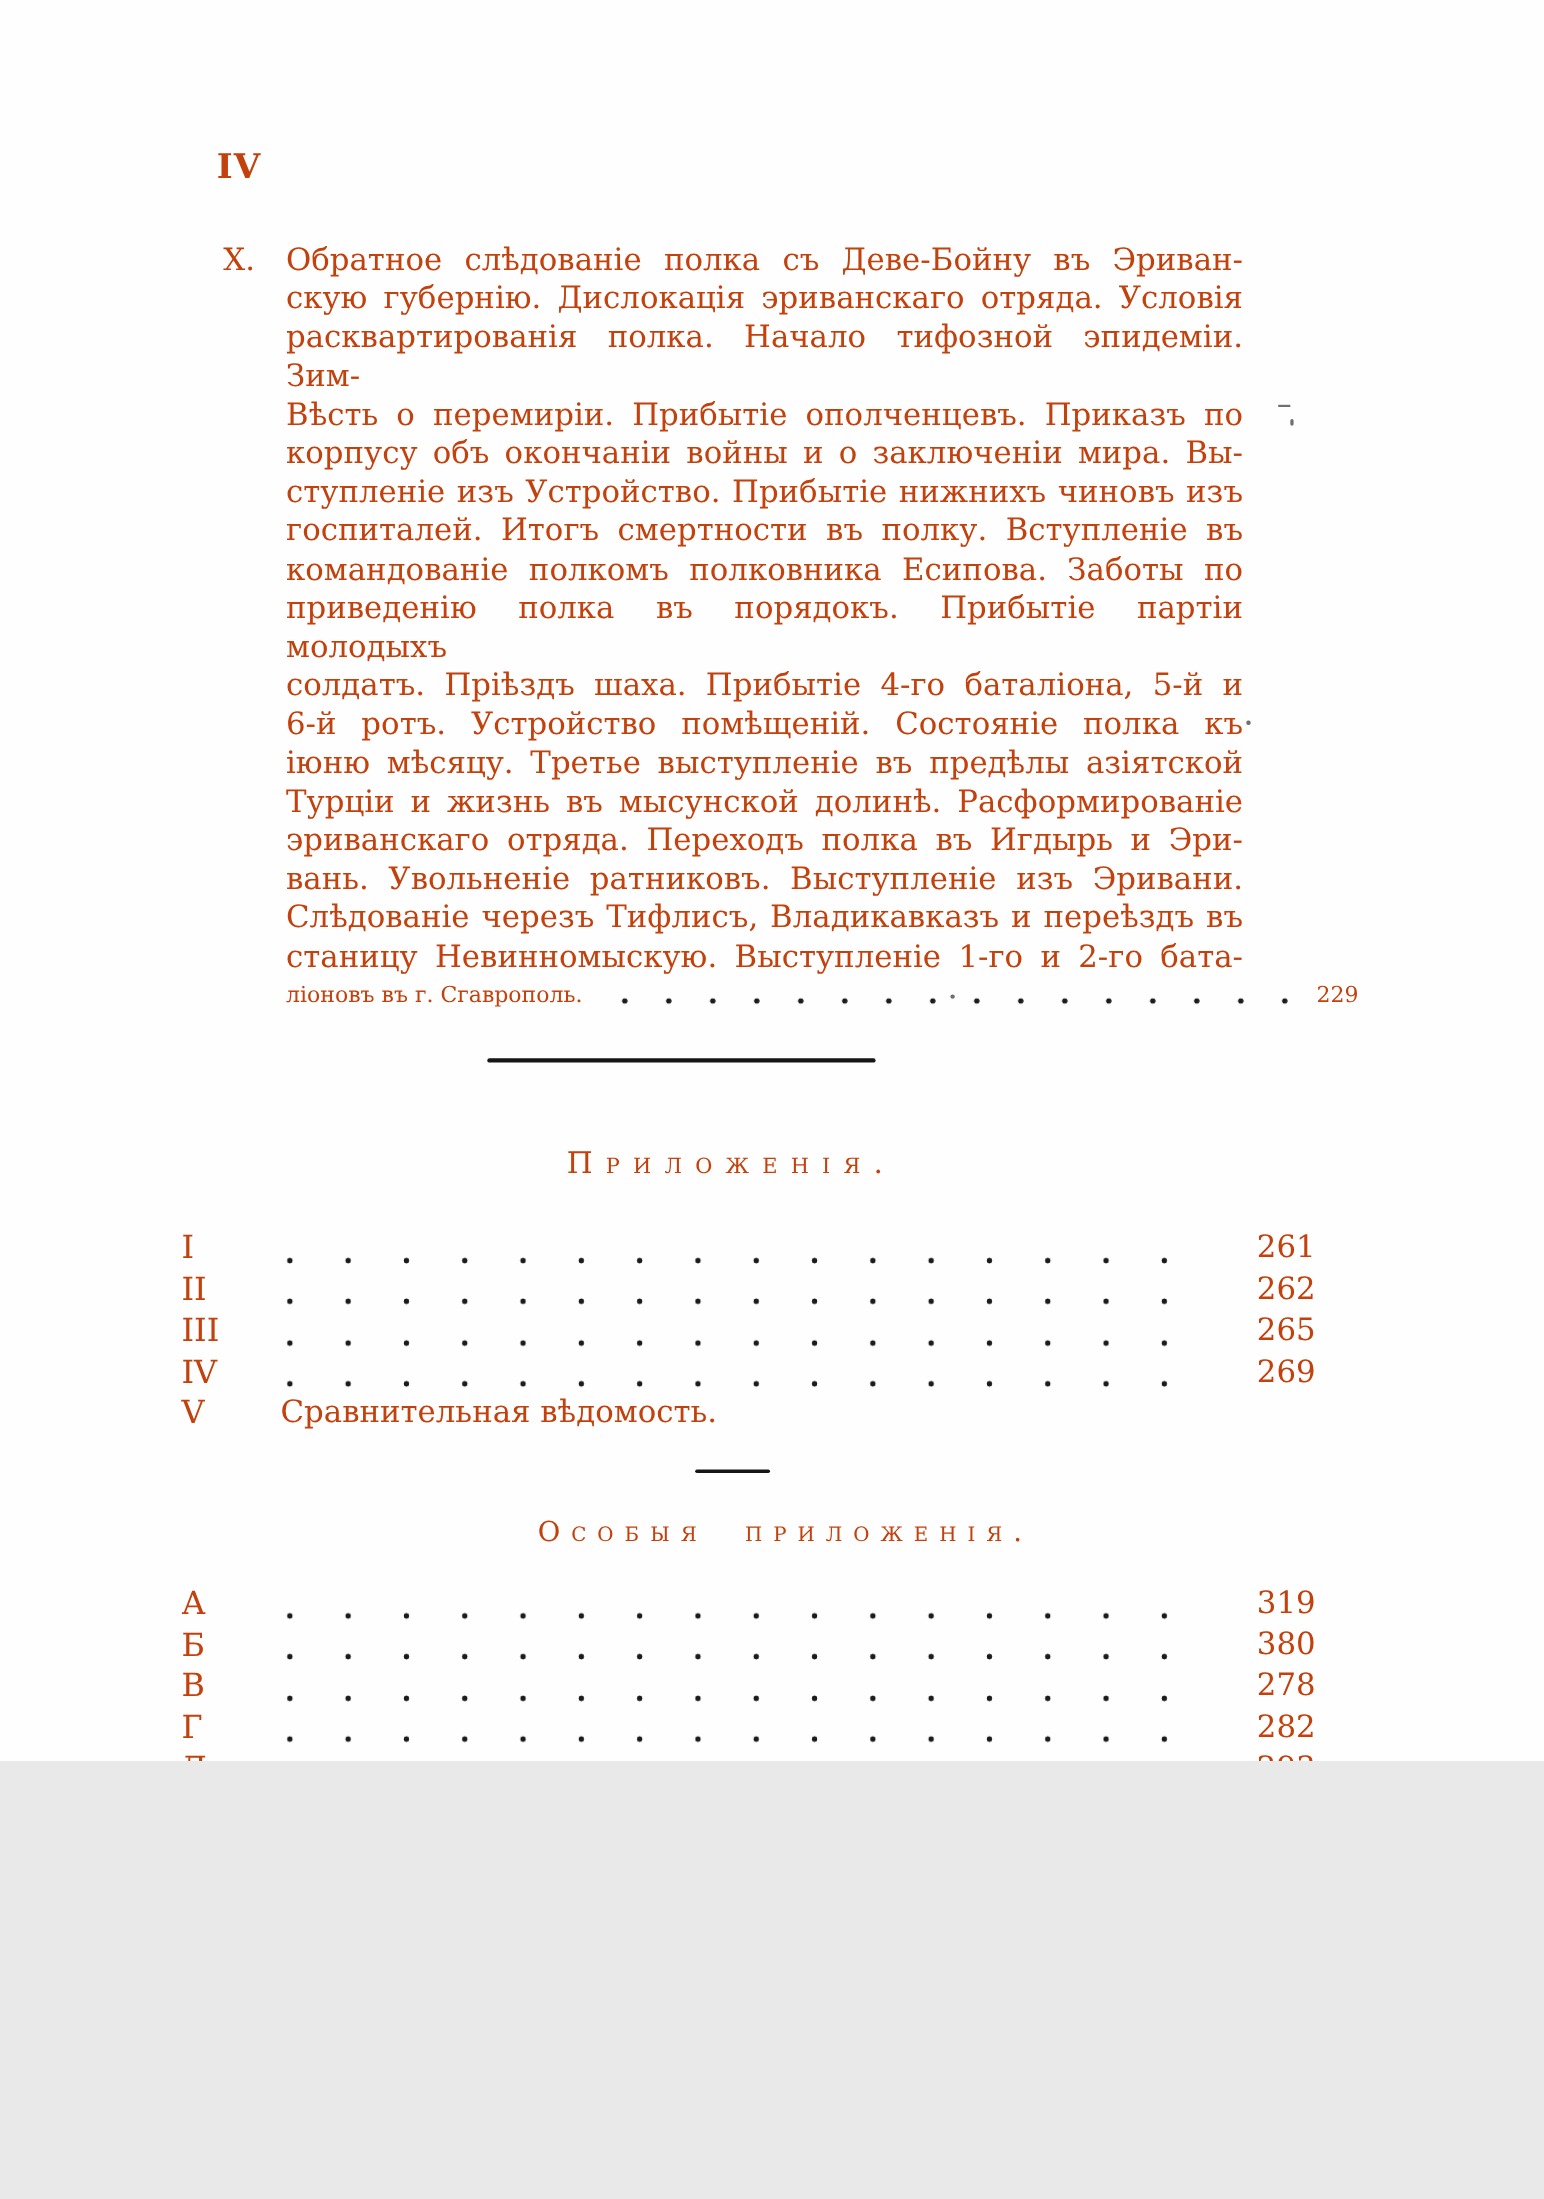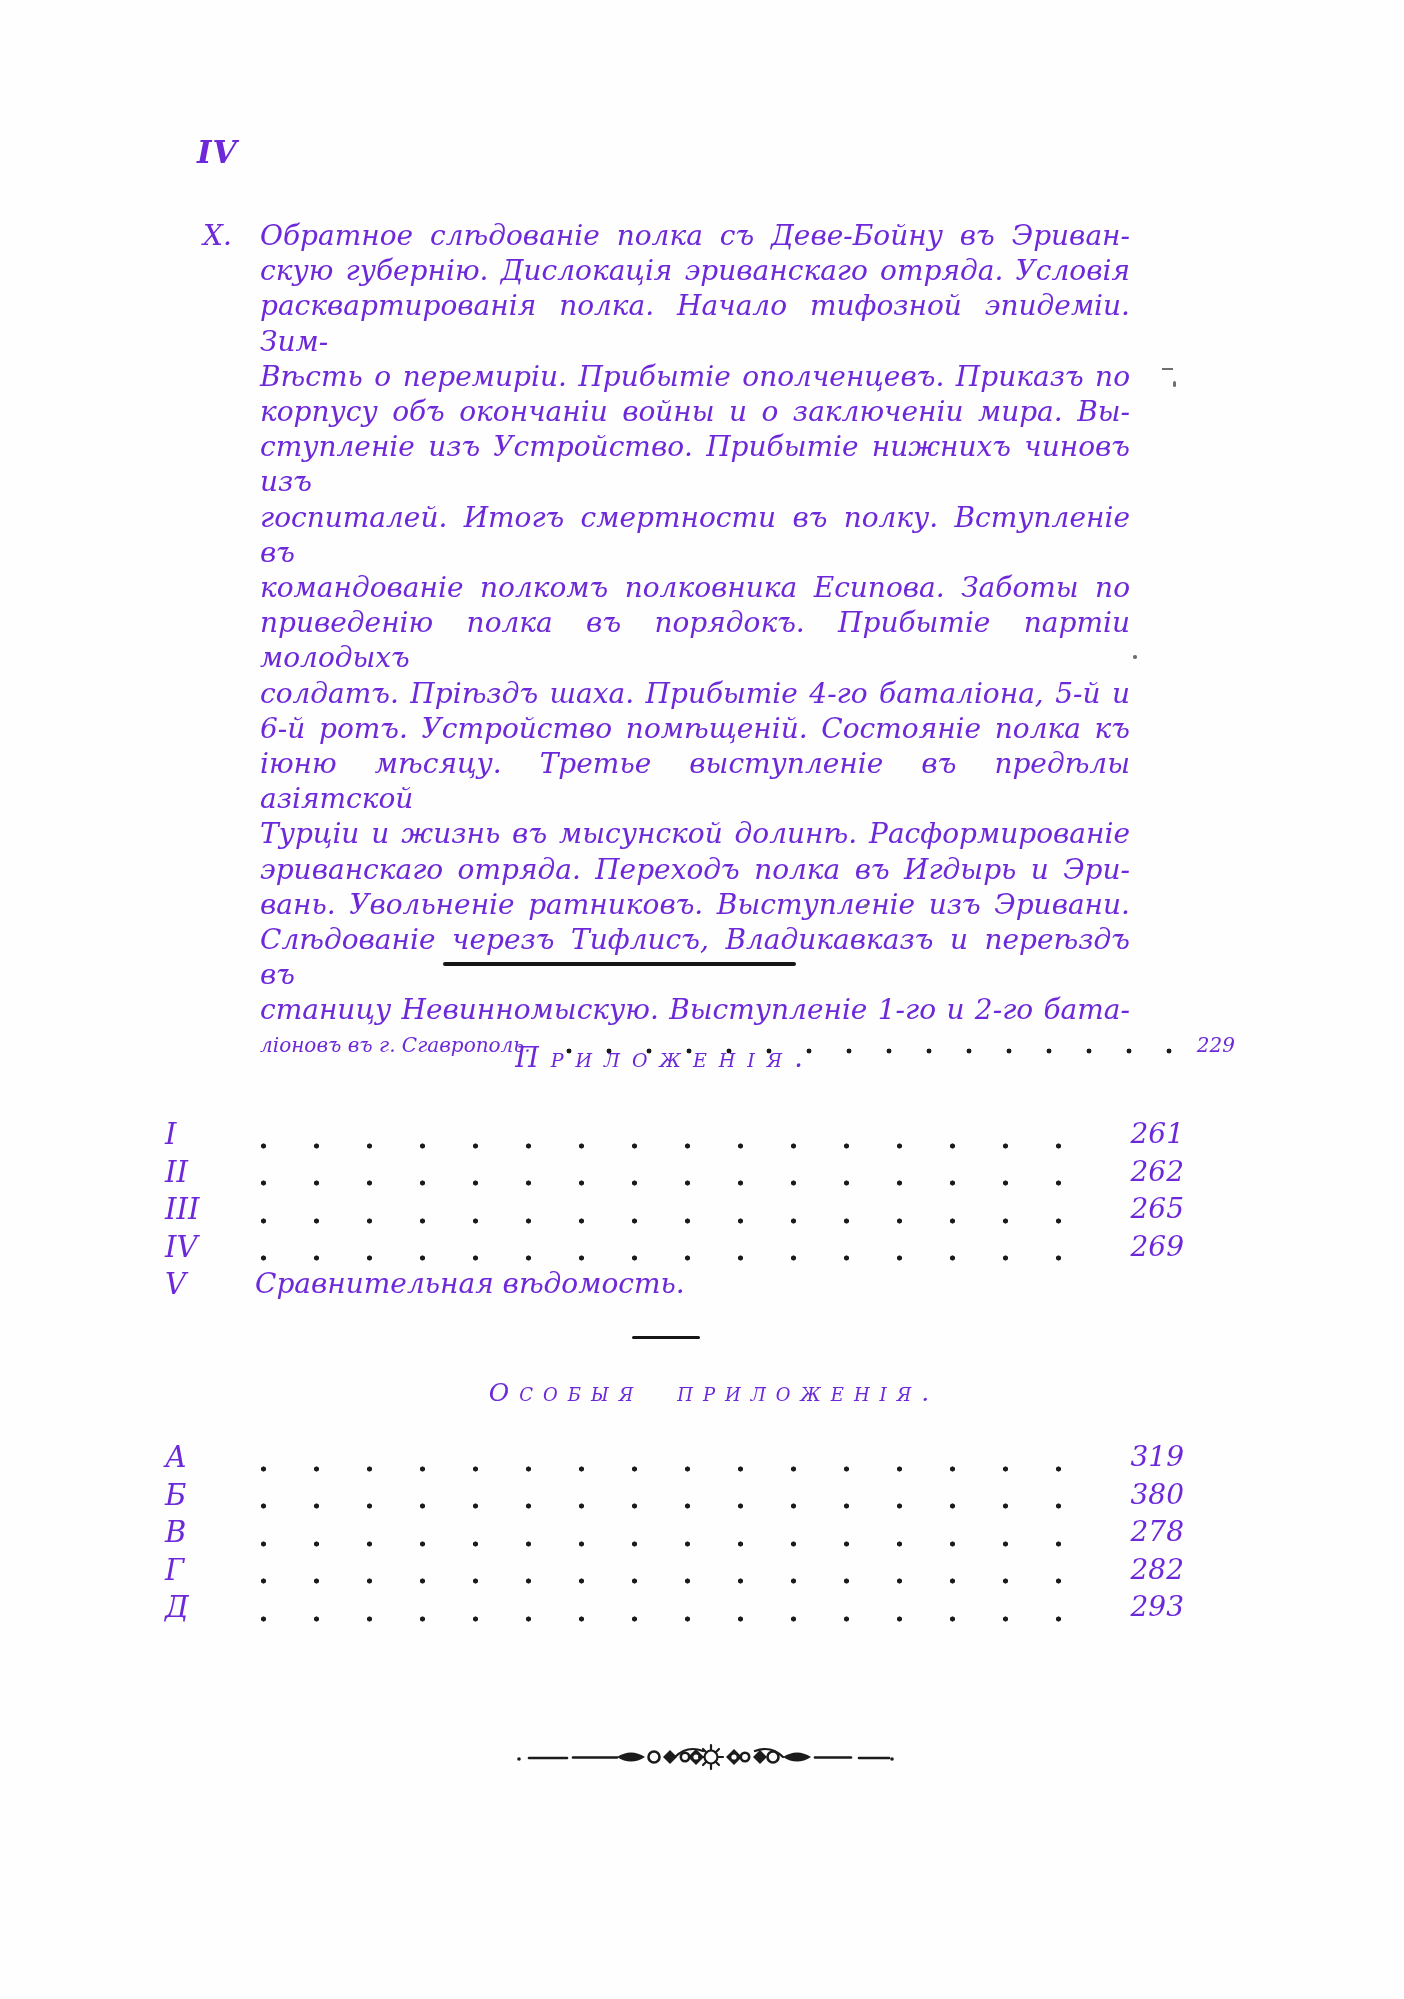--- a/index.html
+++ b/index.html
@@ -1,25 +1,24 @@
 <!DOCTYPE html>
 <html><head>
 <meta charset="utf-8">
 <style>
   html, body { margin: 0; padding: 0; background: #e9e9e9; }
   .sheet {
     position: relative;
     width: 1404px;
-    height: 1999px;
+    height: 1601px;
     margin: 0 auto;
     background: #fefefe;
-    color: #6d28d9;
+    color: #c2410c;
     font-family: "DejaVu Serif", serif;
     overflow: hidden;
-    font-style: italic;
   }
 
   .pgnum {
     position: absolute;
     left: 197px;
     top: 134px;
     font-size: 31px;
     font-weight: bold;
     letter-spacing: 1px;
   }
@@ -111,21 +110,21 @@
     left: 70px; right: 108px;
     bottom: 7px;
     height: 6px;
     background-image: radial-gradient(circle, #1b1b1b 2.3px, rgba(0,0,0,0) 2.8px);
     background-size: 53px 6px;
     background-repeat: repeat-x;
     background-position: 2px center;
   }
   .rpage {
     position: absolute;
-    right: 16px; top: 0;
+    right: 4px; top: 0;
     font-size: 28px;
     line-height: 32px;
     text-align: right;
   }
   .rtext {
     position: absolute;
     left: 90px; top: 0;
     font-size: 28px;
     line-height: 32px;
     white-space: nowrap;

